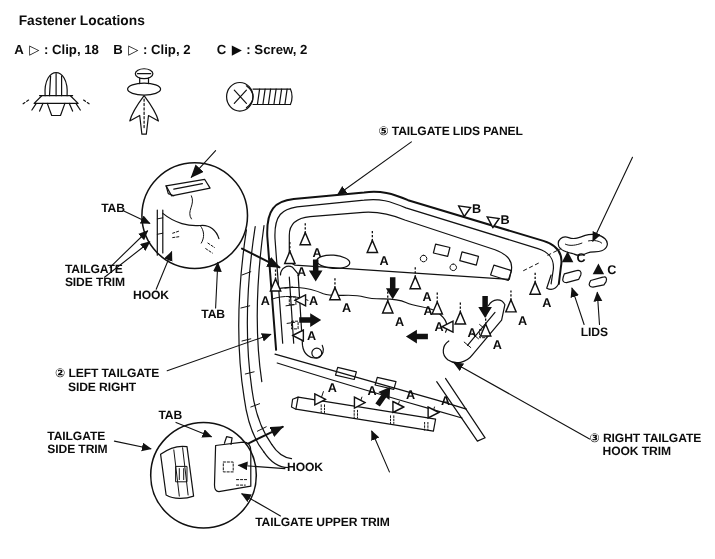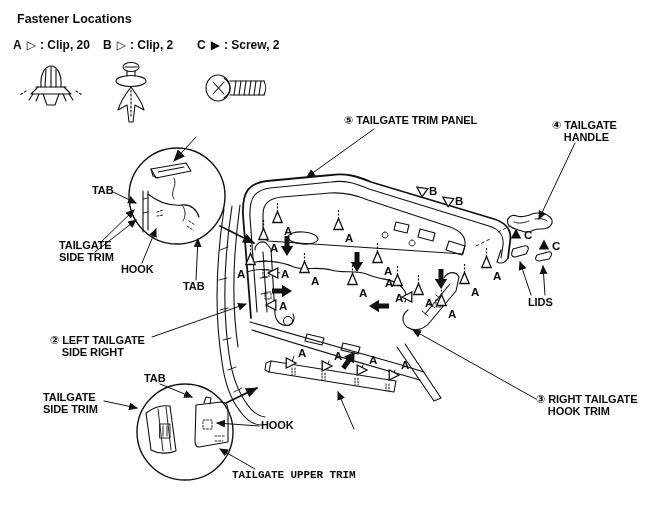--- a/index.html
+++ b/index.html
@@ -170,51 +170,49 @@
         <path d="M226,403 L257,388" marker-end="url(#ahb)"></path>
       </g>
     </g>
   </svg>
 
   <div class="title">Fastener Locations</div>
 
   <div class="legend-item" style="left:13px;">
     <span class="lg-letter">A</span>
     <span class="lg-tri">▷</span>
-    <span class="lg-desc">: Clip, 20</span>
+    <span class="lg-desc">: Clip, 18</span>
   </div>
   <div class="legend-item" style="left:103px;">
     <span class="lg-letter">B</span>
     <span class="lg-tri">▷</span>
     <span class="lg-desc">: Clip, 2</span>
   </div>
   <div class="legend-item" style="left:197px;">
     <span class="lg-letter">C</span>
     <span class="lg-tri">▶</span>
     <span class="lg-desc">: Screw, 2</span>
   </div>
 
   <div class="lbl" style="left:92px;top:184px;">TAB</div>
   <div class="lbl" style="left:59px;top:239px;">TAILGATE
 SIDE TRIM</div>
   <div class="lbl" style="left:121px;top:263px;">HOOK</div>
   <div class="lbl" style="left:183px;top:280px;">TAB</div>
   <div class="lbl" style="left:50px;top:334px;">② LEFT TAILGATE
     SIDE RIGHT</div>
-  <div class="lbl" style="left:344px;top:114px;">⑤ TAILGATE TRIM PANEL</div>
-  <div class="lbl" style="left:552px;top:119px;">④ TAILGATE
-    HANDLE</div>
+  <div class="lbl" style="left:344px;top:114px;">⑤ TAILGATE LIDS PANEL</div>
   <div class="lbl" style="left:528px;top:296px;">LIDS</div>
   <div class="lbl" style="left:536px;top:393px;">③ RIGHT TAILGATE
     HOOK TRIM</div>
   <div class="lbl" style="left:144px;top:372px;">TAB</div>
   <div class="lbl" style="left:43px;top:391px;">TAILGATE
 SIDE TRIM</div>
   <div class="lbl" style="left:261px;top:419px;">HOOK</div>
-  <div class="lbl" style="left:232px;top:469px;font-family:Liberation Mono, monospace;">TAILGATE UPPER TRIM</div>
+  <div class="lbl" style="left:232px;top:469px;">TAILGATE UPPER TRIM</div>
 
   <div id="markers">
       <div class="marker" style="left: 277px; top: 219px;">
         <span class="mglyph" style="left: -6.5px; top: -17px;"><svg width="13" height="22" viewBox="0 0 13 22">
             <line x1="6.5" y1="1" x2="6.5" y2="10" stroke="#111" stroke-width="1.2" stroke-dasharray="2 1.6"></line>
             <polygon points="6.5,9.5 1.8,20.5 11.2,20.5" fill="#fff" stroke="#111" stroke-width="1.3"></polygon>
           </svg></span>
         <span class="mletter" style="left: 7px; top: 7px;">A</span>
       </div>
       <div class="marker" style="left: 263px; top: 236px;">

